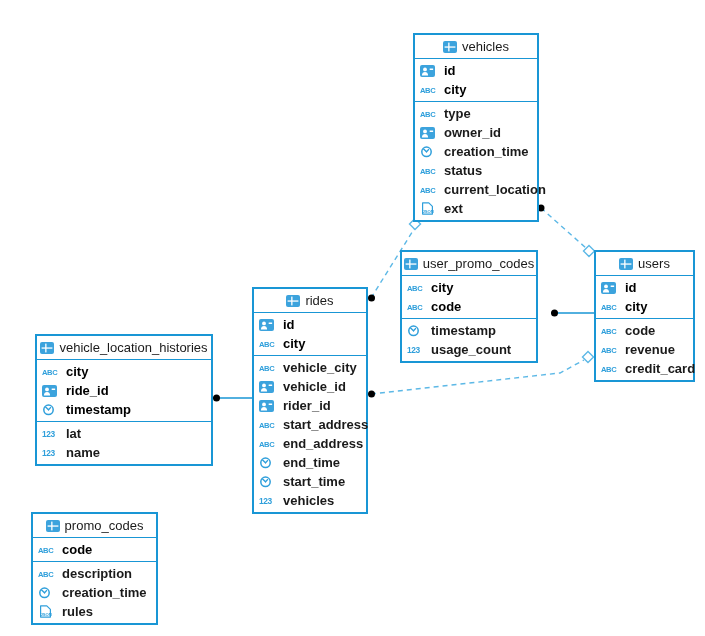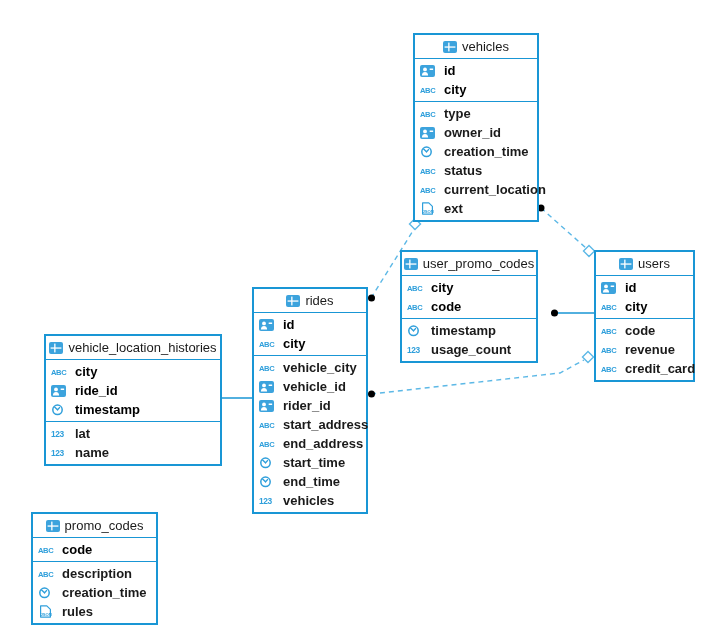--- a/index.html
+++ b/index.html
@@ -28,21 +28,21 @@
   .section.keys{border-bottom:1.5px solid var(--blue);}
   .row{display:flex;align-items:center;height:19px;padding:0 5px;gap:4px;}
   .ficon{width:20px;flex-shrink:0;display:flex;align-items:center;}
   .flabel{font-size:13px;color:#1a1a1a;white-space:nowrap;font-weight:bold;}
   .keys .flabel{font-weight:bold;color:#000;}
   
   #t-vehicles{left:413px;top:33px;width:126px;}
   #t-users{left:594px;top:250px;width:101px;}
   #t-user_promo_codes{left:400px;top:250px;width:138px;}
   #t-rides{left:252px;top:287px;width:116px;}
-  #t-vehicle_location_histories{left:44px;top:334px;width:178px;}
+  #t-vehicle_location_histories{left:35px;top:334px;width:178px;}
   #t-promo_codes{left:31px;top:512px;width:127px;}
 </style>
 </head>
 <body>
 
 <div id="canvas">
 
   <svg id="wires" width="705" height="636">
 
     <g>
@@ -355,31 +355,31 @@
           <span class="flabel">end_address</span>
         </div>
         <div class="row">
           <span class="ficon">
             <svg width="13" height="13" viewBox="0 0 13 13">
               <circle cx="6.5" cy="6.8" r="4.7" fill="none" stroke="#2f9fdb" stroke-width="1.5"></circle>
               <path d="M6.5 6.8 L3.6 4.1" stroke="#2f9fdb" stroke-width="1.4" stroke-linecap="round"></path>
               <path d="M6.5 6.8 L8.5 4.6" stroke="#2f9fdb" stroke-width="1.4" stroke-linecap="round"></path>
             </svg>
           </span>
-          <span class="flabel">start_time</span>
+          <span class="flabel">end_time</span>
         </div>
         <div class="row">
           <span class="ficon">
             <svg width="13" height="13" viewBox="0 0 13 13">
               <circle cx="6.5" cy="6.8" r="4.7" fill="none" stroke="#2f9fdb" stroke-width="1.5"></circle>
               <path d="M6.5 6.8 L3.6 4.1" stroke="#2f9fdb" stroke-width="1.4" stroke-linecap="round"></path>
               <path d="M6.5 6.8 L8.5 4.6" stroke="#2f9fdb" stroke-width="1.4" stroke-linecap="round"></path>
             </svg>
           </span>
-          <span class="flabel">end_time</span>
+          <span class="flabel">start_time</span>
         </div>
         <div class="row">
           <span class="ficon">
             <svg width="18" height="10" viewBox="0 0 18 10">
               <text x="0" y="8.4" font-family="Liberation Sans, sans-serif" font-size="8.4" font-weight="bold" fill="#2f9fdb" letter-spacing="-0.4">123</text>
             </svg>
           </span>
           <span class="flabel">vehicles</span>
         </div>
       </div>

